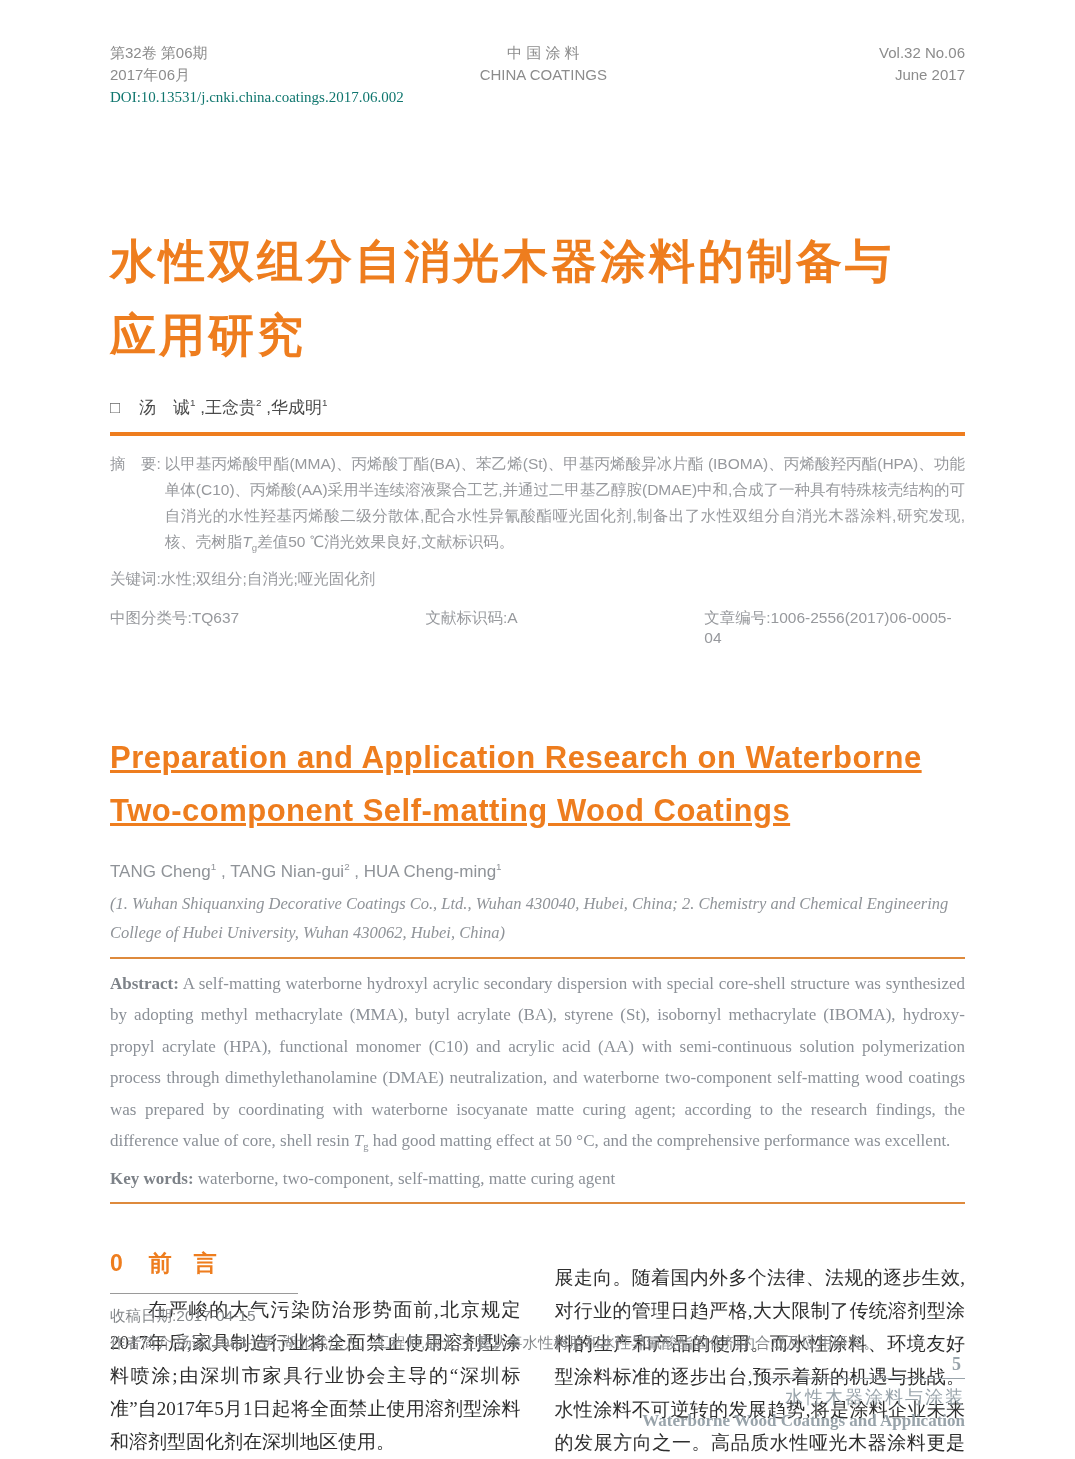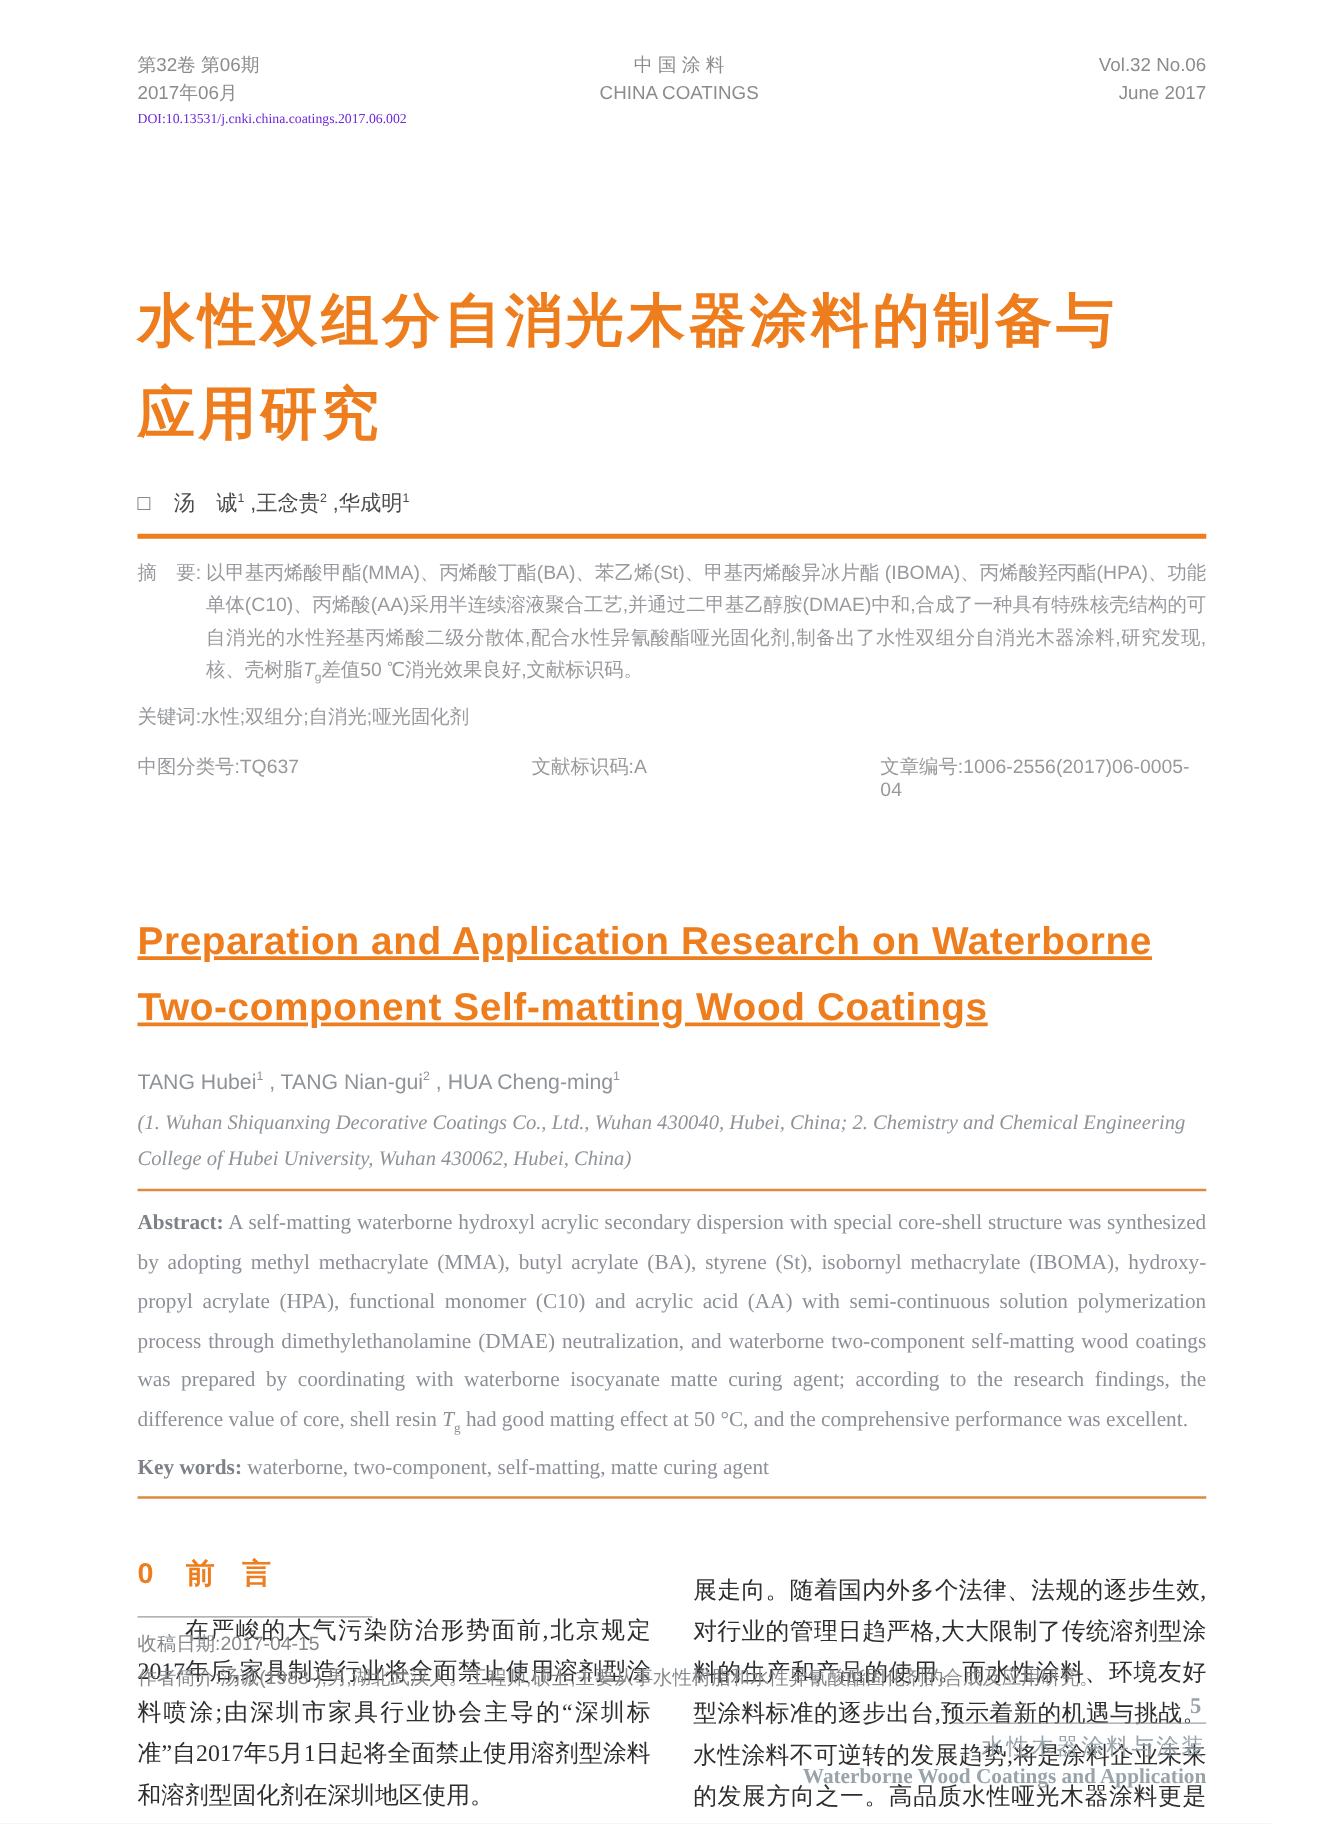--- a/index.html
+++ b/index.html
@@ -7,21 +7,21 @@
   .page {
     width:1075px; height:1459px; margin:0 auto; background:#ffffff;
     position:relative; overflow:hidden;
     font-family:"Liberation Sans", sans-serif;
     padding:42px 110px 0 110px;
   }
   
   .jheader { display:flex; justify-content:space-between; color:#8c8c8c; font-size:15px; line-height:22px; }
   .jheader .center { text-align:center; }
   .jheader .right { text-align:right; }
-  .doi { font-size:11px; color:#6d28d9; margin-top:3px; font-family:"Liberation Serif", serif; }
+  .doi { font-size:15px; color:#0f766e; margin-top:3px; font-family:"Liberation Serif", serif; }
 
   
   .title-cn {
     margin-top:118px; color:#EE7D1E; font-weight:bold;
     font-size:46px; line-height:74px; letter-spacing:3px;
   }
   .authors-cn { margin-top:24px; font-size:17px; color:#4a4a4a; }
   .authors-cn .marker { margin-right:14px; color:#6a6a6a; }
   sup { font-size:0.58em; vertical-align:super; }
   sub { font-size:0.62em; vertical-align:sub; }
@@ -127,21 +127,21 @@
     <span class="m2">文献标识码:A</span>
     <span class="m3">文章编号:1006-2556(2017)06-0005-04</span>
   </div>
 
   <div class="title-en">
     <div>Preparation and Application Research on Waterborne</div>
     <div>Two-component Self-matting Wood Coatings</div>
   </div>
 
   <div class="authors-en">
-    <span>TANG Hubei</span><sup>1</sup>
+    <span>TANG Cheng</span><sup>1</sup>
     <span>, TANG Nian-gui</span><sup>2</sup>
     <span>, HUA Cheng-ming</span><sup>1</sup>
   </div>
   <div class="affil-en">(1. Wuhan Shiquanxing Decorative Coatings Co., Ltd., Wuhan 430040, Hubei, China; 2. Chemistry and Chemical Engineering College of Hubei University, Wuhan 430062, Hubei, China)</div>
 
   <div class="rule-thin rule-after-affil"></div>
 
   <div class="abstract-en">
     <span class="label">Abstract:</span><span> A self-matting waterborne hydroxyl acrylic secondary dispersion with special core-shell structure was synthesized by adopting methyl methacrylate (MMA), butyl acrylate (BA), styrene (St), isobornyl methacrylate (IBOMA), hydroxy-propyl acrylate (HPA), functional monomer (C10) and acrylic acid (AA) with semi-continuous solution polymerization process through dimethylethanolamine (DMAE) neutralization, and waterborne two-component self-matting wood coatings was prepared by coordinating with waterborne isocyanate matte curing agent; according to the research findings, the difference value of core, shell resin </span><i>T</i><sub>g</sub><span> had good matting effect at 50 °C, and the comprehensive performance was excellent.</span>
     <div>

